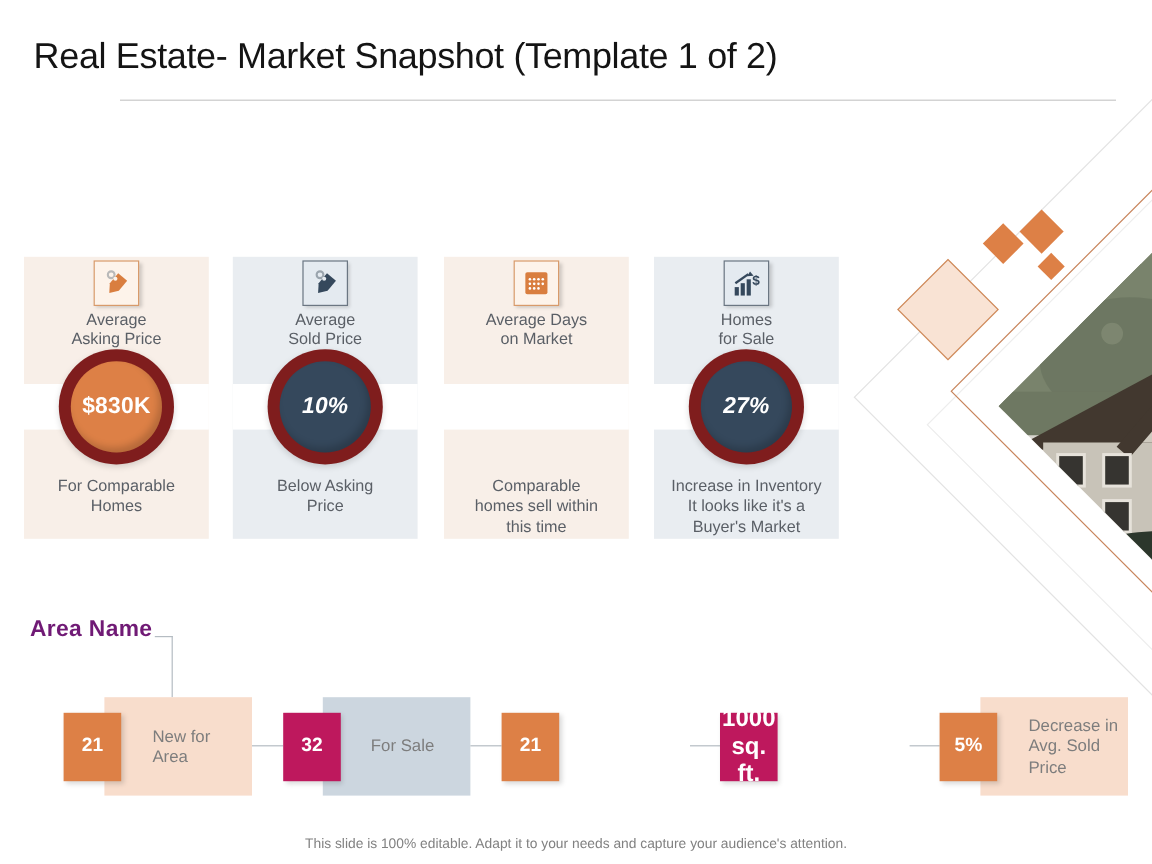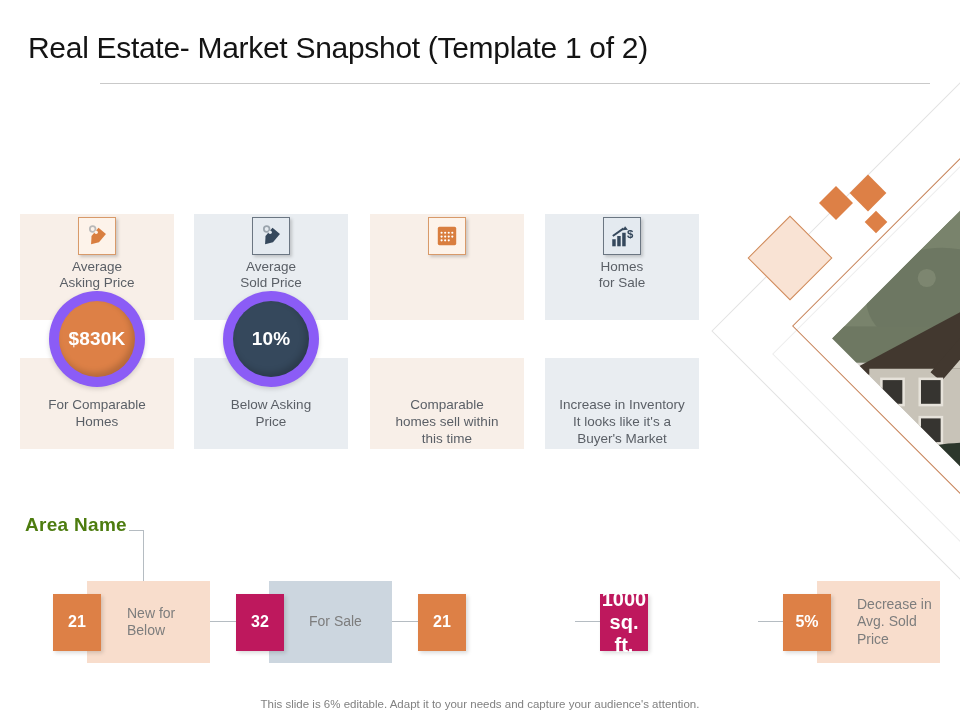--- a/index.html
+++ b/index.html
@@ -50,38 +50,38 @@
   .icon-box.t-orange { background:#fdf3ea; border:1px solid #d89a6a; }
   .icon-box.t-navy   { background:#e4eaf0; border:1px solid #6b7682; }
   .icon-box svg { width:26px; height:26px; }
   .card-label {
     position:absolute; top:45px; left:0; right:0; text-align:center;
     font-size:13.5px; color:#5a5f66; line-height:1.22; white-space:pre-line;
   }
   .band { position:absolute; top:106px; left:0; right:0; height:38px; background:#fff; }
   .ring {
     position:absolute; top:77px; left:50%; transform:translateX(-50%);
-    width:96px; height:96px; border-radius:50%; background:#8b5cf6;
+    width:96px; height:96px; border-radius:50%; background:#7f1d1d;
     box-shadow:0 2px 5px rgba(0,0,0,.15);
   }
   .value-circle {
     position:absolute; top:10px; left:10px; width:76px; height:76px; border-radius:50%;
     display:flex; align-items:center; justify-content:center;
     color:#fff; font-weight:bold; font-size:19px; letter-spacing:.2px;
     box-shadow:inset -3px -4px 6px rgba(0,0,0,.18);
   }
   .value-circle.t-orange { background:#dd8046; }
-  .value-circle.t-navy   { background:#35485c; }
+  .value-circle.t-navy   { background:#35485c;font-style:italic; }
   .card-desc {
     position:absolute; top:183px; left:3px; right:3px; text-align:center;
     font-size:13.5px; color:#5a5f66; line-height:1.25; white-space:pre-line;
   }
 
   
-  .area-label { position:absolute; left:25px; top:503px; font-size:19px; font-weight:bold; color:#4d7c0f; letter-spacing:.3px; }
+  .area-label { position:absolute; left:25px; top:503px; font-size:19px; font-weight:bold; color:#701a75; letter-spacing:.3px; }
   .conn { position:absolute; background:#b5bcc2; }
   .stat-rect {
     position:absolute; top:570px; width:123px; height:82px;
     display:flex; align-items:center;
     padding-left:40px; padding-right:4px;
     font-size:14px; color:#7d7d7d; line-height:1.25; white-space:pre-line;
   }
   .stat-rect.t-orange { background:#f8ddcc; }
   .stat-rect.t-navy   { background:#ccd6df; }
   .stat-square {
@@ -228,20 +228,22 @@
           <circle cx="7" cy="12.5" r="1"></circle>
             <circle cx="10.3" cy="12.5" r="1"></circle>
             <circle cx="13.6" cy="12.5" r="1"></circle>
             <circle cx="16.9" cy="12.5" r="1"></circle>
           <circle cx="7" cy="16" r="1"></circle>
             <circle cx="10.3" cy="16" r="1"></circle>
             <circle cx="13.6" cy="16" r="1"></circle>
         </g>
       </svg>
     </div>
+    <div class="card-label">Average  Days
+on Market</div>
     <div class="band"></div>
     <div class="card-desc">Comparable
 homes sell within
 this time</div>
   </div>
 
   <div class="card c3">
     <div class="icon-box t-navy">
       <svg viewBox="0 0 24 24">
         <g fill="#35485c">
@@ -250,32 +252,35 @@
           <rect x="12.2" y="9" width="3.2" height="12.5"></rect>
         </g>
         <path d="M3.5 12 L13.5 5" stroke="#35485c" stroke-width="1.8" fill="none"></path>
         <polygon points="14.8,3 17.5,6.2 12.6,6.6" fill="#35485c"></polygon>
         <text x="16.6" y="13.5" font-size="10.5" font-weight="bold" fill="#35485c" font-family="Liberation Sans, sans-serif">$</text>
       </svg>
     </div>
     <div class="card-label">Homes
 for Sale</div>
     <div class="band"></div>
+    <div class="ring">
+      <div class="value-circle t-navy">27%</div>
+    </div>
     <div class="card-desc">Increase in Inventory
 It looks like it's a
 Buyer's Market</div>
   </div>
 
   <div class="area-label">Area Name</div>
   <div class="conn" style="left:129px; top:519px; width:15px; height:1px;"></div>
   <div class="conn" style="left:143px; top:519px; width:1px; height:51px;"></div>
 
   <div class="stat-rect t-orange" style="left:87px;">
     <span>New for
-Below</span>
+Area</span>
   </div>
   <div class="stat-square t-orange" style="left:53px;">21</div>
 
   <div class="conn" style="left:210px; top:610px; width:26px; height:1px;"></div>
 
   <div class="stat-rect t-navy" style="left:269px;">
     <span>For Sale</span>
   </div>
   <div class="stat-square t-navy" style="left:236px;">32</div>
 
@@ -290,15 +295,15 @@
 
   <div class="conn" style="left:758px; top:610px; width:25px; height:1px;"></div>
 
   <div class="stat-rect t-orange" style="left:817px;">
     <span>Decrease in
 Avg. Sold
 Price</span>
   </div>
   <div class="stat-square t-orange" style="left:783px;">5%</div>
 
-  <div class="caption">This slide is 6% editable. Adapt it to your needs and capture your audience's attention.</div>
+  <div class="caption">This slide is 100% editable. Adapt it to your needs and capture your audience's attention.</div>
 
 </div>
 
 </body></html>

